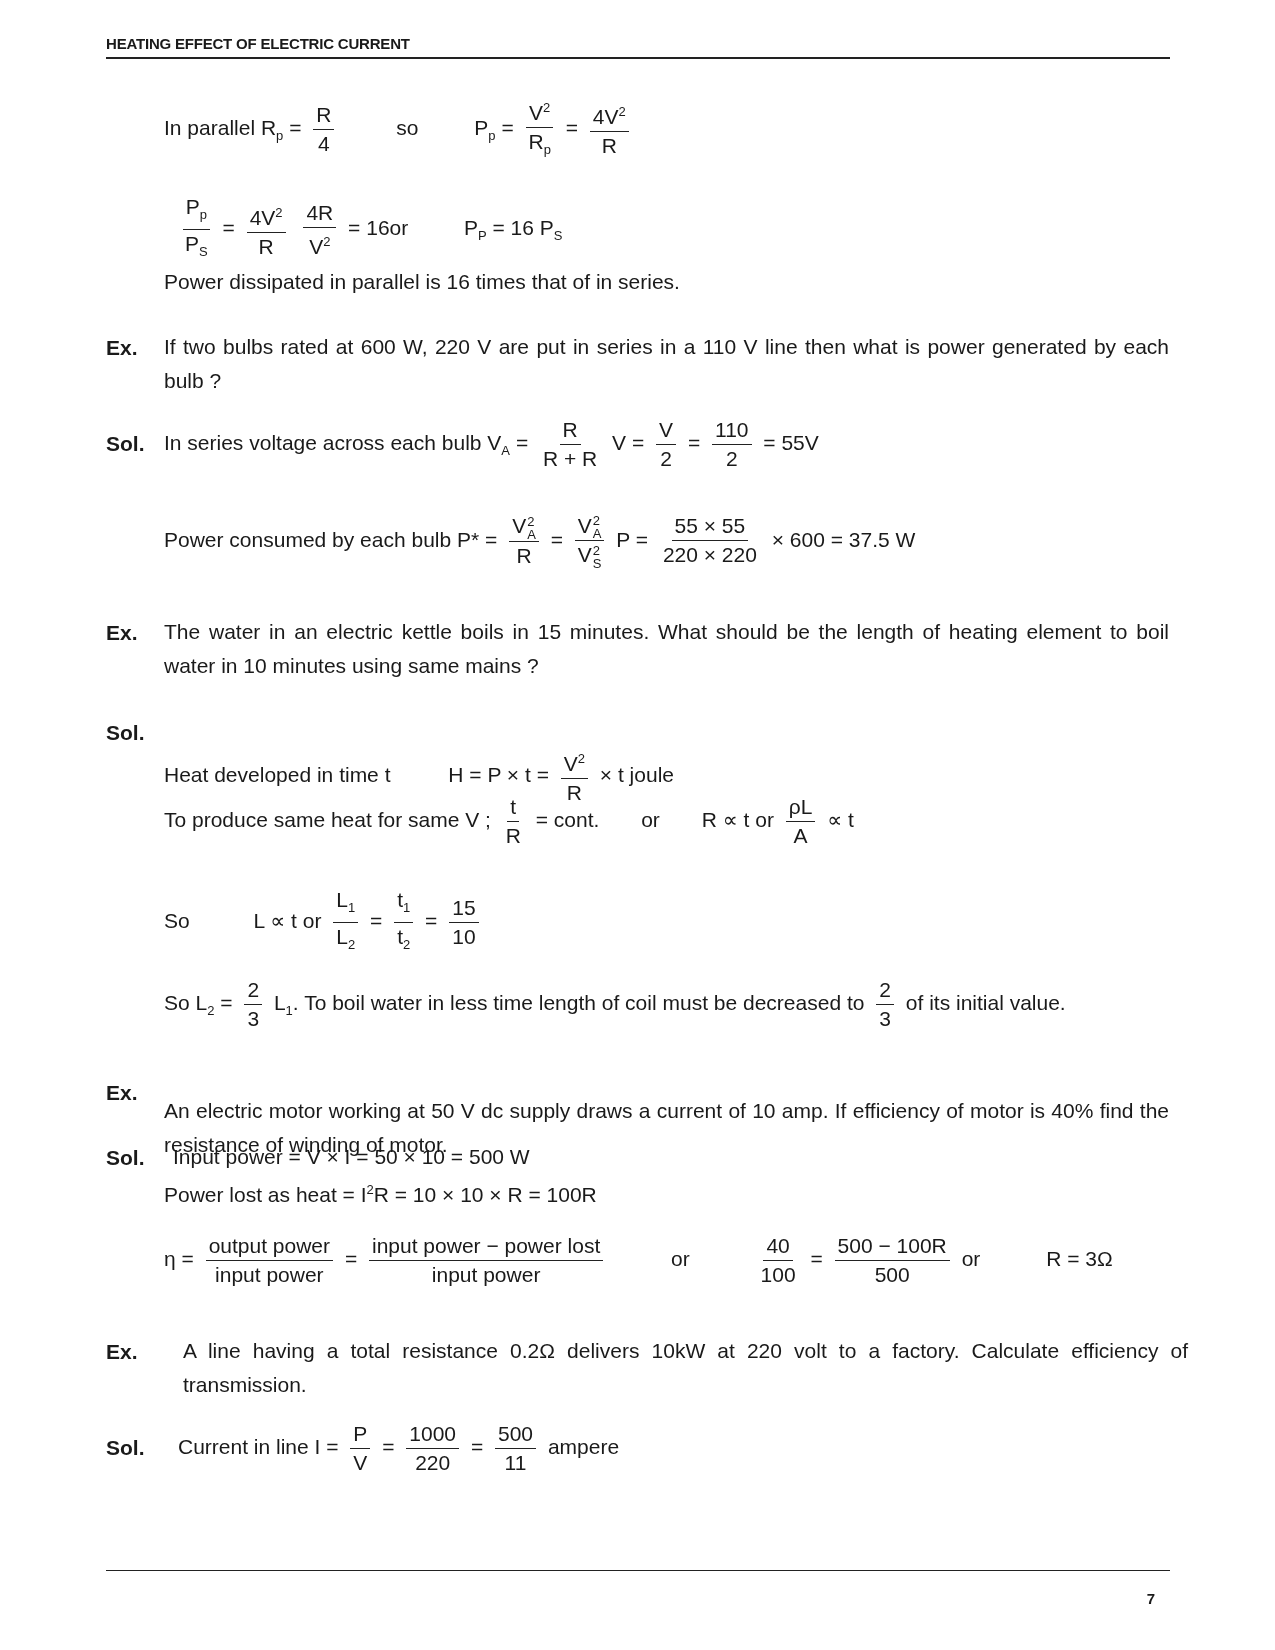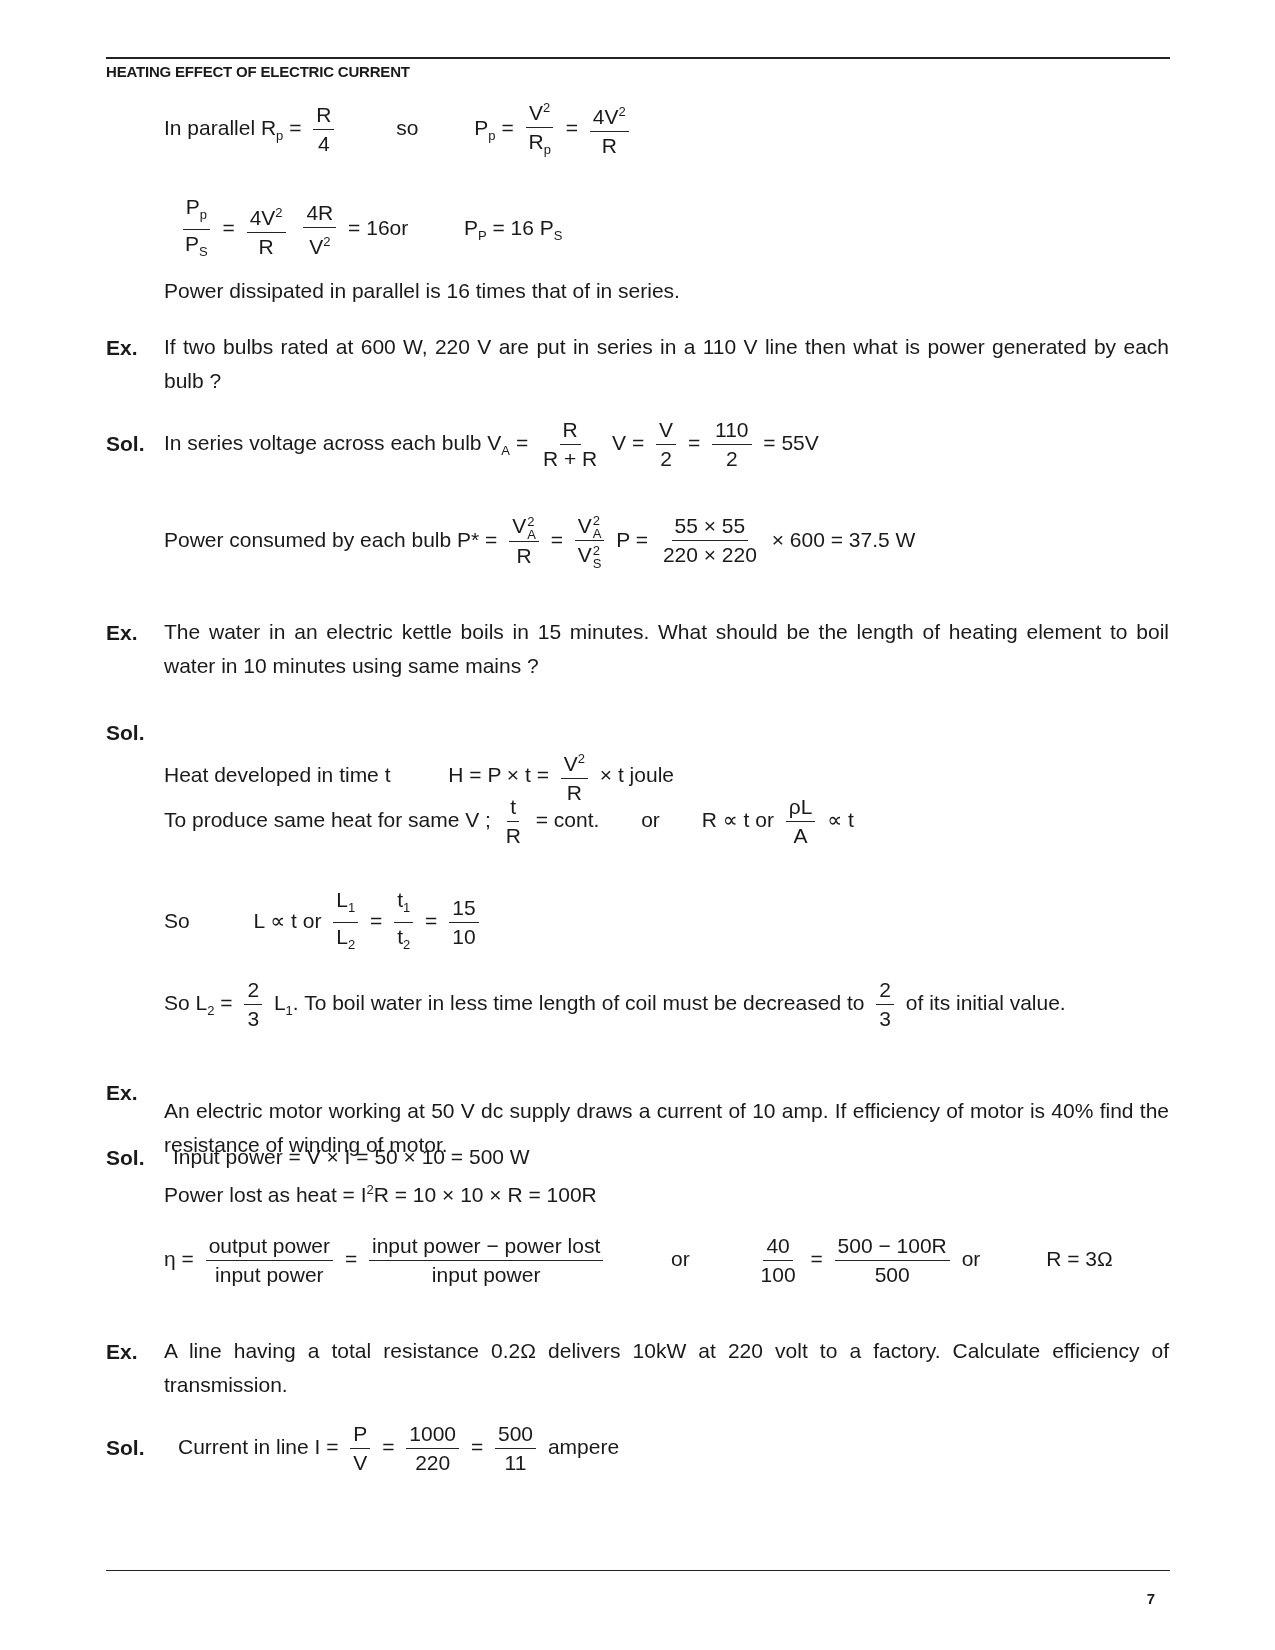--- a/index.html
+++ b/index.html
@@ -1,18 +1,18 @@
 <!DOCTYPE html>
 <html><head>
 <meta charset="utf-8">
 <style>
   html, body { margin:0; padding:0; background:#ffffff; }
   body { width:1275px; height:1650px; position:relative; overflow:hidden;
          font-family:"Liberation Sans", sans-serif; color:#1a1a1a; }
-  .hdr { position:absolute; left:106px; top:35px; font-size:15px; font-weight:bold; letter-spacing:-0.2px;margin-top:28px; }
+  .hdr { position:absolute; left:106px; top:35px; font-size:15px; font-weight:bold; letter-spacing:-0.2px; }
   .rule { position:absolute; left:106px; width:1064px; height:0; border-top:2px solid #222; }
   .ln { position:absolute; font-size:21px; white-space:nowrap; line-height:28px; }
   .lbl { position:absolute; left:106px; font-size:21px; font-weight:bold; }
   .txt { position:absolute; left:164px; font-size:21px; white-space:nowrap; line-height:34px; }
   .wrap { white-space:normal; width:1005px; text-align:justify; text-align-last:left; }
   .frac { display:inline-flex; flex-direction:column; align-items:center; vertical-align:middle; margin:0 6px; }
   .frac > span { display:block; padding:0 3px; line-height:28px; }
   .frac > .n { border-bottom:1.5px solid #222; }
   sub { font-size:13px; vertical-align:-5px; }
   sup { font-size:13px; vertical-align:8px; }
@@ -60,21 +60,21 @@
   <span class="frac">
       <span class="n">4R</span>
       <span><span>V</span><sup>2</sup></span>
     </span>
   <span>= 16or</span>
   <span class="gap" style="width:44px"></span>
   <span>P</span><sub>P</sub>
   <span>= 16 P</span><sub>S</sub>
 </div>
 
-<div class="txt" style="top:274px;text-align:center;">Power dissipated in parallel is 16 times that of in series.</div>
+<div class="txt" style="top:265px;text-align:center;">Power dissipated in parallel is 16 times that of in series.</div>
 
 <div class="lbl" style="top:336px;">Ex.</div>
 <div class="txt wrap" style="top:330px;">If two bulbs rated at 600 W, 220 V are put in series in a 110 V line then what is power generated by each bulb ?</div>
 
 <div class="lbl" style="top:432px;">Sol.</div>
 <div class="ln" style="left:164px; top:416px;">
   <span>In series voltage across each bulb V</span><sub>A</sub>
   <span>=</span>
   <span class="frac">
       <span class="n">R</span>
@@ -212,21 +212,21 @@
   <span>=</span>
   <span class="frac">
       <span class="n">500 − 100R</span>
       <span>500</span>
     </span>
   <span>or</span><span class="gap" style="width:60px"></span>
   <span>R = 3Ω</span>
 </div>
 
 <div class="lbl" style="top:1340px;">Ex.</div>
-<div class="txt wrap" style="top:1334px;">A line having a total resistance 0.2Ω delivers 10kW at 220 volt to a factory. Calculate efficiency of transmission.</div>
+<div class="txt wrap" style="top:1334px;margin-left:19px;">A line having a total resistance 0.2Ω delivers 10kW at 220 volt to a factory. Calculate efficiency of transmission.</div>
 <div class="lbl" style="top:1436px;">Sol.</div>
 <div class="ln" style="left:164px; top:1420px;margin-left:14px;">
   <span>Current in line I =</span>
   <span class="frac">
       <span class="n">P</span>
       <span>V</span>
     </span>
   <span>=</span>
   <span class="frac">
       <span class="n">1000</span>

